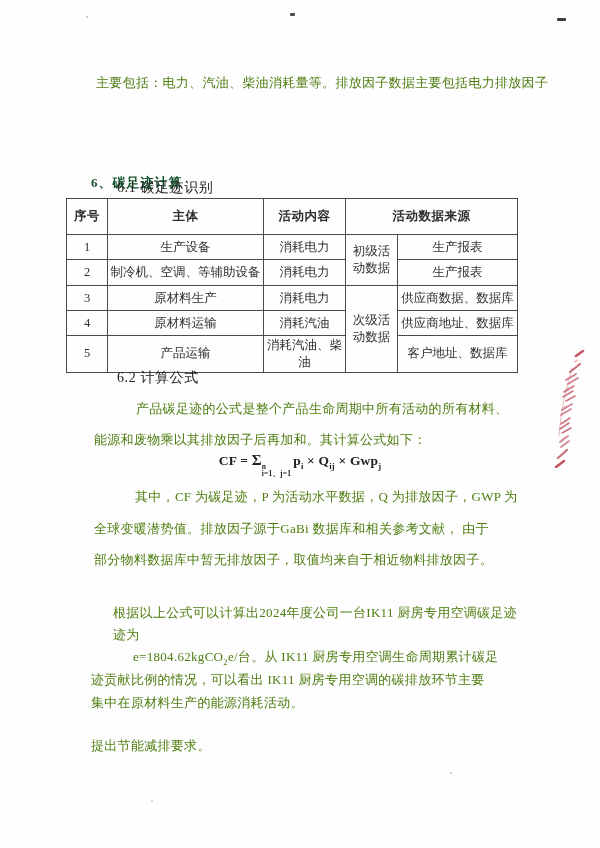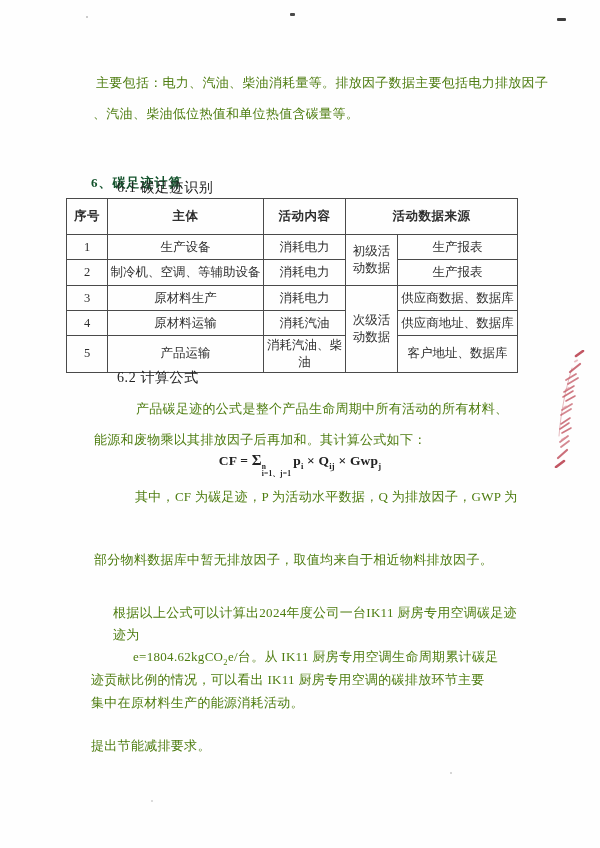--- a/index.html
+++ b/index.html
@@ -89,21 +89,20 @@
 <div class="page">
 
   <div class="speck" style="left:290px;top:13px;width:5px;height:3px;background:#4a4a4a;"></div>
   <div class="speck" style="left:557px;top:18px;width:9px;height:3px;background:#3d3d3d;"></div>
   <div class="speck" style="left:86px;top:16px;width:2px;height:2px;background:#bbb;"></div>
   <div class="speck" style="left:450px;top:772px;width:2px;height:2px;background:#c9c9c9;"></div>
   <div class="speck" style="left:151px;top:800px;width:2px;height:2px;background:#cfcfcf;"></div>
   <div class="speck" style="left:330px;top:470px;width:2px;height:2px;background:#d2d2d2;"></div>
 
   <div class="line" style="left:96px;top:75px;">主要包括：电力、汽油、柴油消耗量等。排放因子数据主要包括电力排放因子</div>
-  <div class="line" style="left:93px;top:106px;">、汽油、柴油低位热值和单位热值含碳量等。</div>
 
   <div class="line h1" style="left:91px;top:135px;">6、碳足迹计算</div>
 
   <div class="line h2" style="left:117px;top:179px;">6.1 碳足迹识别</div>
 
   <table class="cf">
     <colgroup>
       <col style="width:41px">
         <col style="width:156px">
         <col style="width:82px">
@@ -157,20 +156,21 @@
   <div class="line" style="left:94px;top:432px;">能源和废物乘以其排放因子后再加和。其计算公式如下：</div>
 
   <div class="formula-row">
     <span>CF = </span><span class="sigma">Σ</span><span class="limits">
         <span>n</span>
         <span>i=1、j=1</span>
       </span><span>p</span><sub>i</sub><span> × </span><span>Q</span><sub>ij</sub><span> × </span><span>Gwp</span><sub>j</sub>
   </div>
 
   <div class="line" style="left:135px;top:489px;">其中，CF 为碳足迹，P 为活动水平数据，Q 为排放因子，GWP 为</div>
+  <div class="line" style="left:94px;top:521px;">全球变暖潜势值。排放因子源于GaBi 数据库和相关参考文献， 由于</div>
   <div class="line" style="left:94px;top:552px;">部分物料数据库中暂无排放因子，取值均来自于相近物料排放因子。</div>
 
   <div class="line" style="left:113px;top:605px;">根据以上公式可以计算出2024年度公司一台IK11 厨房专用空调碳足迹</div>
   <div class="line" style="left:113px;top:627px;">迹为</div>
   <div class="line" style="left:133px;top:649px;"><span>e=1804.62kgCO</span><sub>2</sub><span>e/台。从 IK11 厨房专用空调生命周期累计碳足</span></div>
   <div class="line" style="left:91px;top:672px;">迹贡献比例的情况，可以看出 IK11 厨房专用空调的碳排放环节主要</div>
   <div class="line" style="left:91px;top:695px;">集中在原材料生产的能源消耗活动。</div>
   <div class="line" style="left:91px;top:738px;">提出节能减排要求。</div>
 
   <svg class="seal" viewBox="0 0 34 118">

